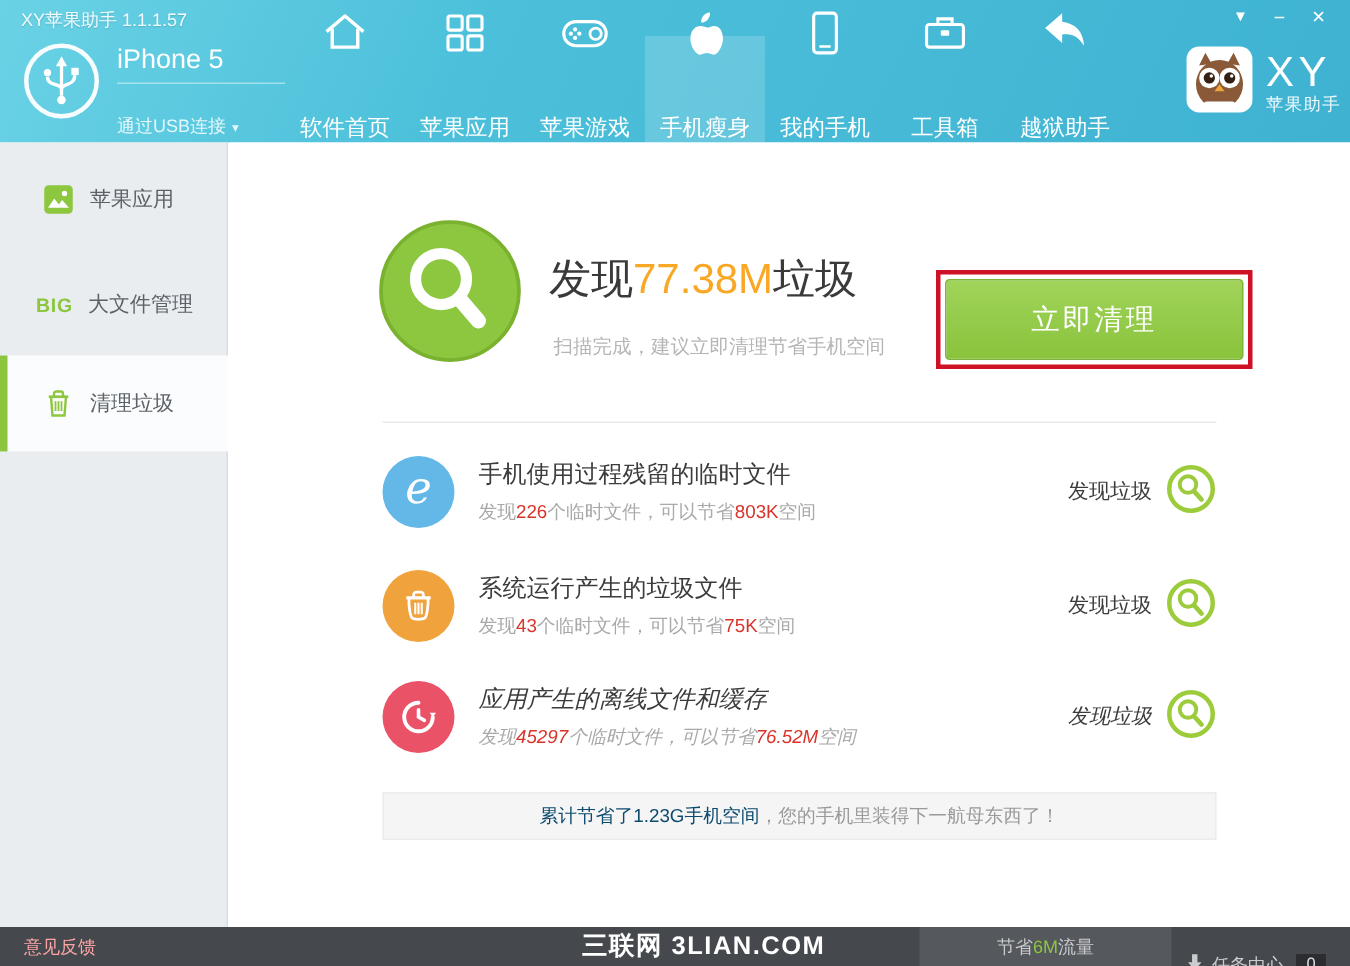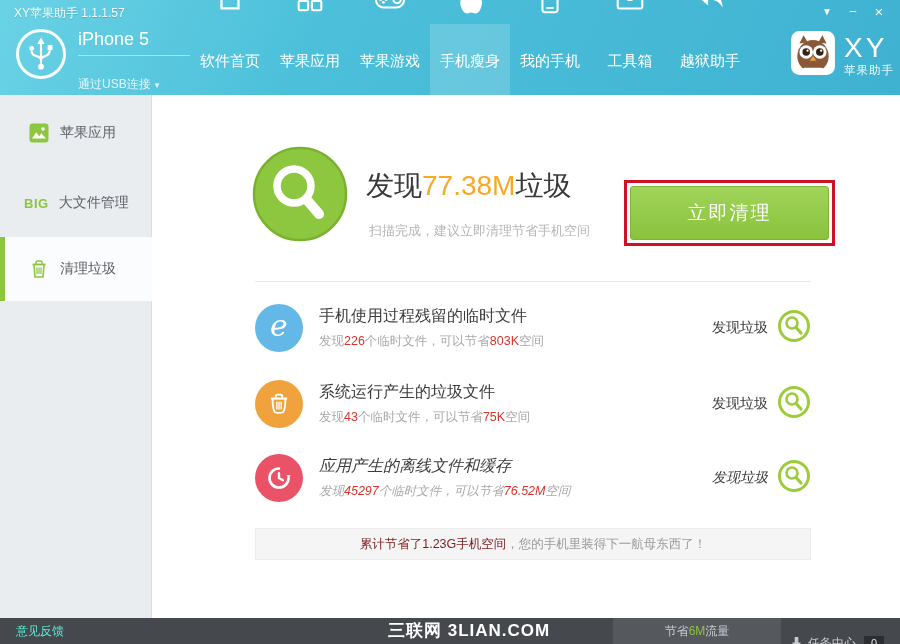--- a/index.html
+++ b/index.html
@@ -13,21 +13,21 @@
   .win-controls span{width:26px;height:20px;text-align:center;line-height:20px;color:#fff;font-size:13px;cursor:pointer;}
   .device{position:absolute;left:16px;top:27px;width:185px;height:58px;}
   .usb-circle{position:absolute;left:0;top:2px;width:50px;height:50px;border:3px solid rgba(255,255,255,.95);
               border-radius:50%;box-sizing:border-box;display:flex;align-items:center;justify-content:center;}
   .device-name{position:absolute;left:62px;top:2px;font-size:18px;color:#fff;}
   .device-line{position:absolute;left:62px;top:28px;width:112px;height:1px;background:rgba(255,255,255,.45);}
   .device-conn{position:absolute;left:62px;top:49px;font-size:12px;color:#e3f7fb;cursor:pointer;}
   .device-conn .caret{font-size:9px;margin-left:4px;}
   .nav{position:absolute;left:190px;top:24px;height:71px;display:flex;}
   .nav-item{width:80px;display:flex;flex-direction:column;align-items:center;justify-content:flex-end;
-            padding-bottom:24px;cursor:pointer;gap:29px;}
+            padding-bottom:0;cursor:pointer;gap:29px;}
   .nav-item svg{width:34px;height:34px;margin-bottom:3px;}
   .nav-label{font-size:15px;color:#fff;white-space:nowrap;}
   .nav-item.active{background:rgba(255,255,255,.17);}
   .logo{position:absolute;right:6px;top:30px;display:flex;align-items:center;}
   .logo svg{width:46px;height:46px;}
   .logo-text{margin-left:8px;color:#fff;line-height:1;}
   .logo-brand{font-size:28px;letter-spacing:3px;font-weight:400;}
   .logo-sub{font-size:11.5px;margin-top:3px;color:#ecfafd;letter-spacing:1px;}
   
   .sidebar{position:absolute;left:0;top:95px;width:152px;height:523px;background:#e9edf0;border-right:1px solid #d9dee2;box-sizing:border-box;}
@@ -54,25 +54,25 @@
   .icon-e{font-family:"DejaVu Serif","Liberation Serif",serif;font-style:italic;font-size:30px;color:#fff;line-height:1;padding-bottom:4px;}
   .row-text{margin-left:16px;flex:1;}
   .row-title{font-size:16px;color:#3c3c3c;}
   .row-desc{margin-top:6px;font-size:12.5px;color:#a9a9a9;}
   .row-desc .num{color:#d9342b;}
   .row-action{display:flex;align-items:center;cursor:pointer;}
   .row-action-label{font-size:14px;color:#3c3c3c;margin-right:9px;}
   .row-action svg{width:34px;height:34px;}
   .summary{position:absolute;left:102px;top:433px;width:556px;height:32px;background:#f5f5f5;border:1px solid #ececec;
            box-sizing:border-box;text-align:center;line-height:30px;font-size:12.5px;white-space:nowrap;}
-  .summary .sum-green{color:#7f1d1d;}
+  .summary .sum-green{color:#0c4a6e;}
   .summary .sum-gray{color:#9a9a9a;}
   
   .statusbar{position:absolute;left:0;top:618px;width:900px;height:26px;background:#45484d;}
-  .feedback{position:absolute;left:16px;top:0;line-height:26px;font-size:12px;color:#5eead4;cursor:pointer;}
+  .feedback{position:absolute;left:16px;top:0;line-height:26px;font-size:12px;color:#fca5a5;cursor:pointer;}
   .watermark{position:absolute;left:388px;top:0;line-height:26px;font-size:17px;font-weight:bold;color:#fff;letter-spacing:1px;white-space:nowrap;}
   .traffic{position:absolute;left:613px;top:0;width:168px;height:26px;background:#55585d;text-align:center;
            line-height:26px;font-size:12px;color:#c9cbce;}
   .traffic .t-green{color:#8dc63f;}
   .taskcenter{position:absolute;right:0;top:0;width:118px;height:26px;display:flex;align-items:center;cursor:pointer;margin-top:12px;}
   .taskcenter svg{width:9px;height:11px;margin-left:10px;}
   .task-label{font-size:12px;color:#c9cbce;margin-left:7px;}
   .task-badge{margin-left:8px;background:#2b2d30;color:#dfe0e1;font-size:11px;padding:1px 7px;}
 </style>
 </head>

